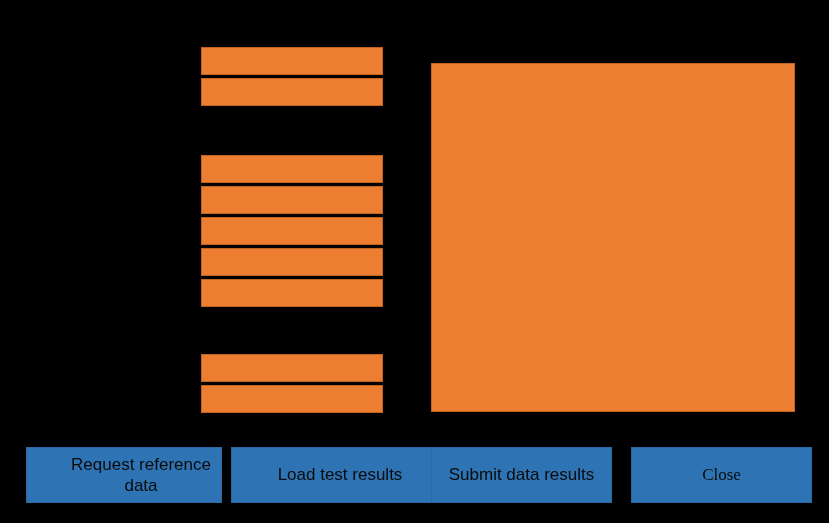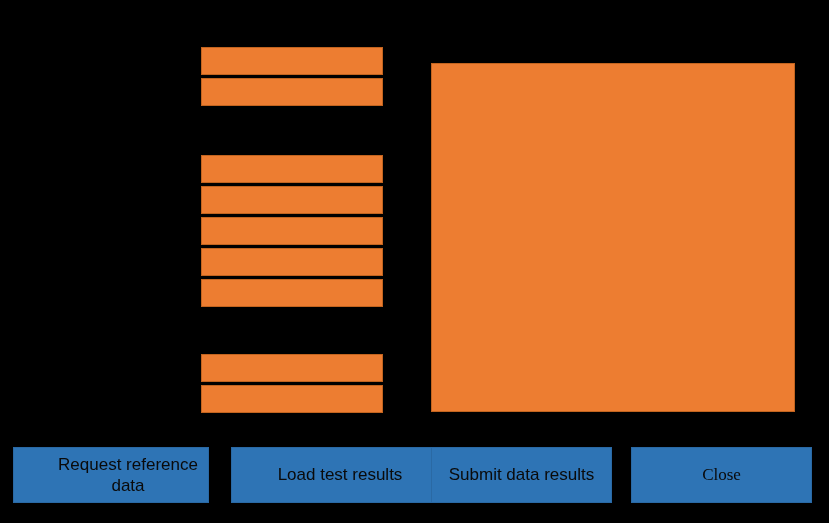--- a/index.html
+++ b/index.html
@@ -56,21 +56,21 @@
   
   .f3 { top: 155px; }
   .f4 { top: 186px; }
   .f5 { top: 217px; }
   .f6 { top: 248px; }
   .f7 { top: 279px; }
   
   .f8 { top: 354px; }
   .f9 { top: 385px; }
   
-  .b1 { left: 13px;  width: 196px; padding-left: 44px; }
+  .b1 { left: 26px;  width: 196px; padding-left: 44px; }
   .b2 { left: 231px; width: 218px; }
   .b3 { left: 431px; width: 181px; }
   .b4 { left: 631px; width: 181px; font-family: Liberation Serif, serif; }
 </style>
 </head>
 <body>
 
 <div id="screen">
 
   <div class="field f1"></div>

